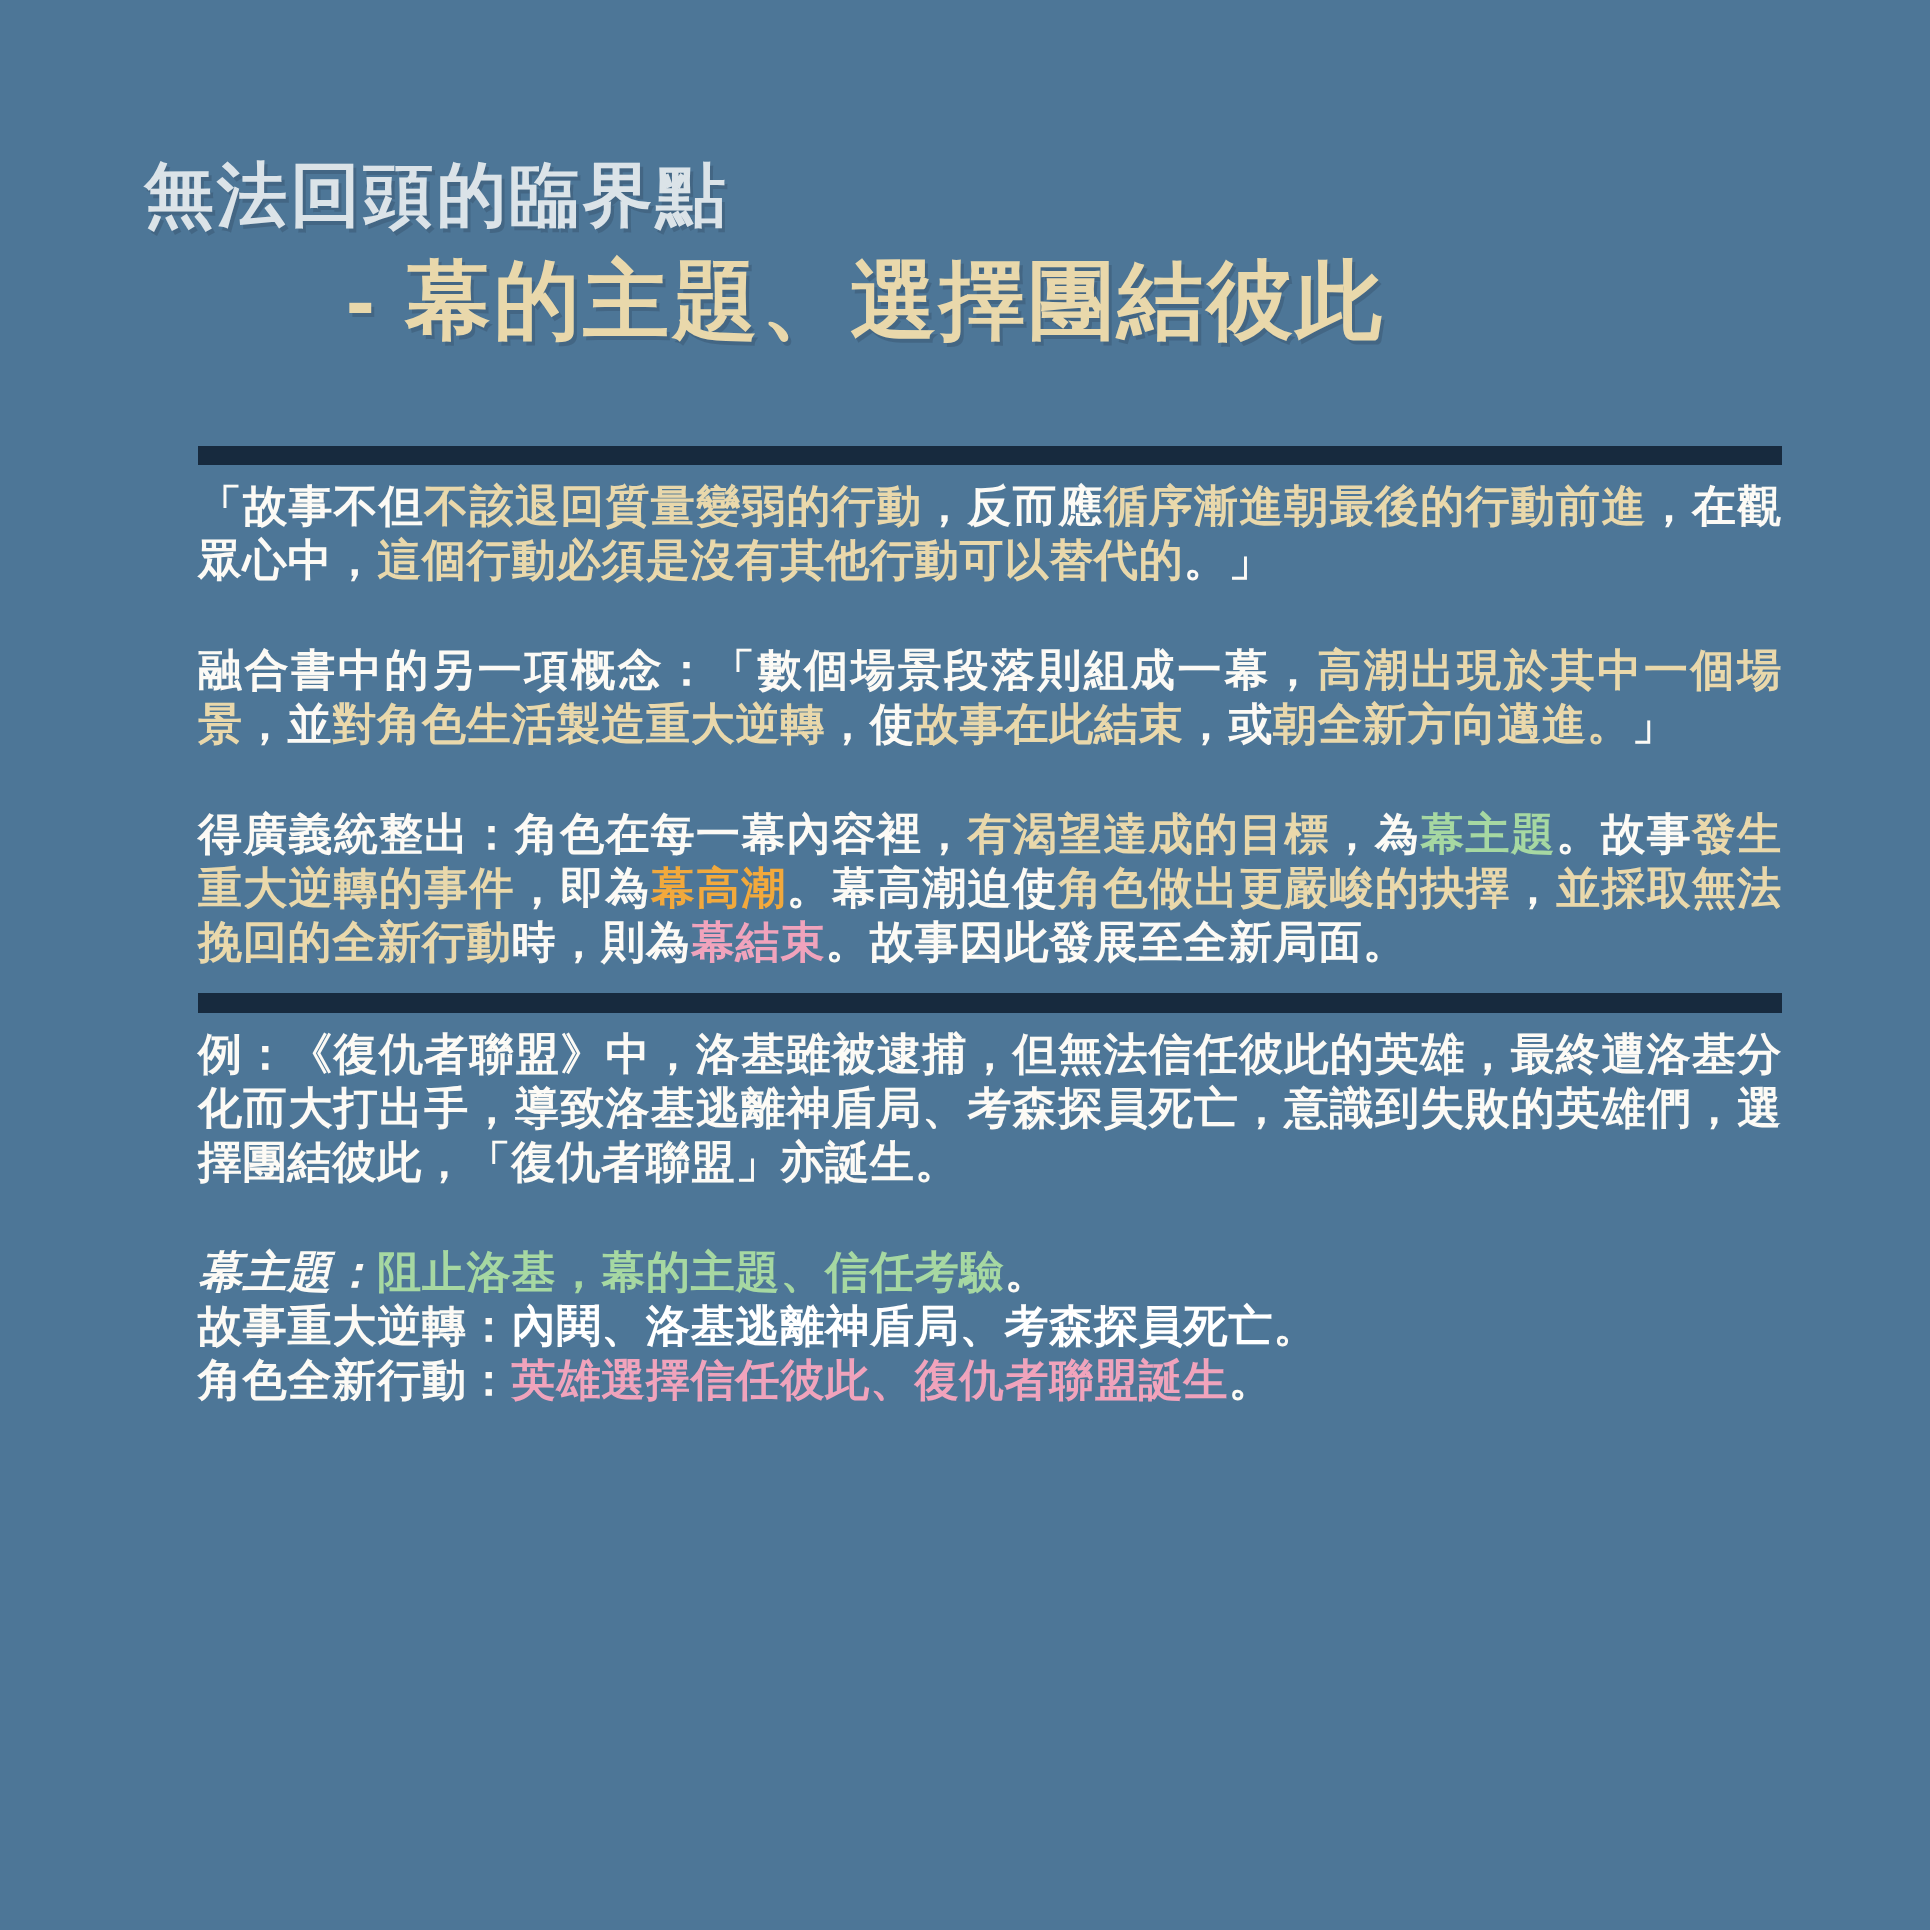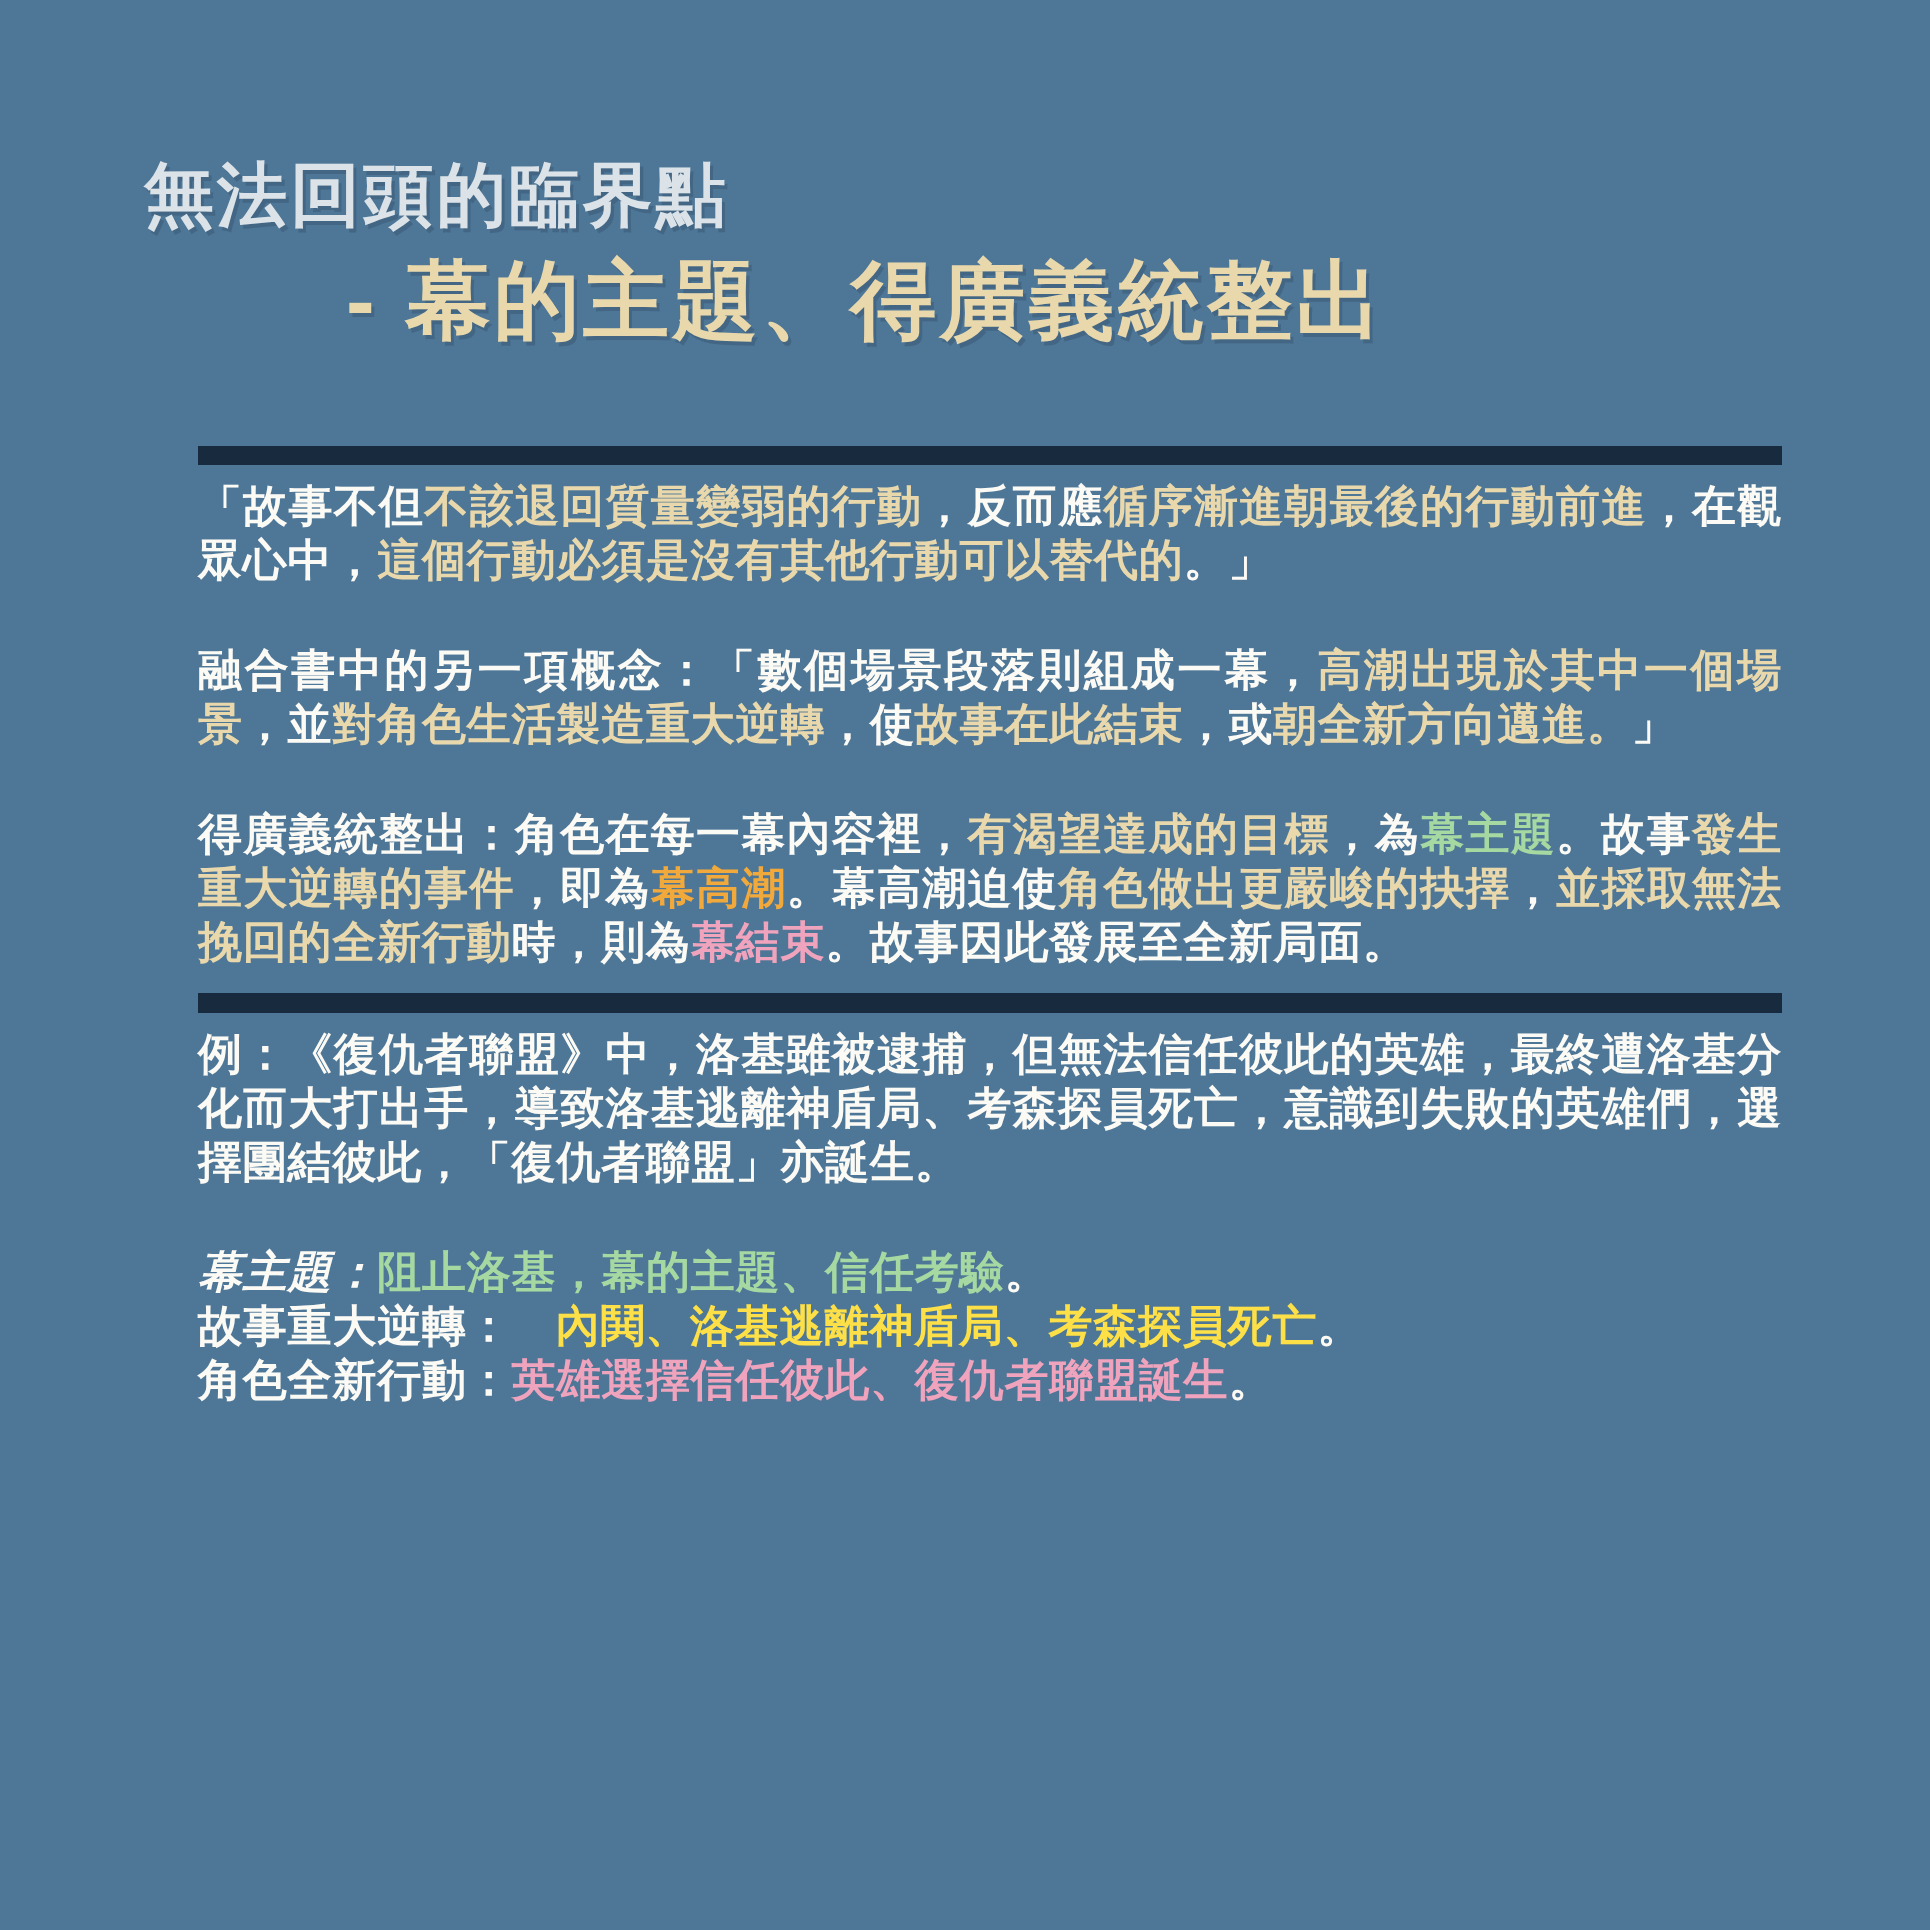--- a/index.html
+++ b/index.html
@@ -45,27 +45,27 @@
   }
   .para.tight{margin-bottom:0;}
   .para.pre-bar{margin-bottom:24px;}
 </style>
 </head>
 <body>
 
 <div class="page" style="background: rgb(77, 118, 151); color: rgb(252, 250, 245);">
   <div class="header">
     <h1 class="title" style="color: rgb(219, 227, 232);">無法回頭的臨界點</h1>
-    <h2 class="subtitle" style="color: rgb(233, 216, 171);">- 幕的主題、得廣義統整出</h2>
+    <h2 class="subtitle" style="color: rgb(233, 216, 171);">- 幕的主題、選擇團結彼此</h2>
   </div>
   <div class="content">
       <div class="bar" style="background: rgb(23, 42, 62);"></div>
       <p class="para"><span style="color: rgb(252, 250, 245);">「故事不但</span><span style="color: rgb(233, 216, 171);">不該退回質量變弱的行動</span><span style="color: rgb(252, 250, 245);">，反而應</span><span style="color: rgb(233, 216, 171);">循序漸進朝最後的行動前進</span><span style="color: rgb(252, 250, 245);">，在觀眾心中，</span><span style="color: rgb(233, 216, 171);">這個行動必須是沒有其他行動可以替代的</span><span style="color: rgb(252, 250, 245);">。」</span></p>
       <p class="para"><span style="color: rgb(252, 250, 245);">融合書中的另一項概念：「數個場景段落則組成一幕，</span><span style="color: rgb(233, 216, 171);">高潮出現於其中一個場景</span><span style="color: rgb(252, 250, 245);">，並</span><span style="color: rgb(233, 216, 171);">對角色生活製造重大逆轉</span><span style="color: rgb(252, 250, 245);">，使</span><span style="color: rgb(233, 216, 171);">故事在此結束</span><span style="color: rgb(252, 250, 245);">，或</span><span style="color: rgb(233, 216, 171);">朝全新方向邁進。</span><span style="color: rgb(252, 250, 245);">」</span></p>
       <p class="para pre-bar"><span style="color: rgb(252, 250, 245);">得廣義統整出：角色在每一幕內容裡，</span><span style="color: rgb(233, 216, 171);">有渴望達成的目標</span><span style="color: rgb(252, 250, 245);">，為</span><span style="color: rgb(166, 216, 162);">幕主題</span><span style="color: rgb(252, 250, 245);">。故事</span><span style="color: rgb(233, 216, 171);">發生重大逆轉的事件</span><span style="color: rgb(252, 250, 245);">，即為</span><span style="color: rgb(242, 169, 60);">幕高潮</span><span style="color: rgb(252, 250, 245);">。幕高潮迫使</span><span style="color: rgb(233, 216, 171);">角色做出更嚴峻的抉擇</span><span style="color: rgb(252, 250, 245);">，</span><span style="color: rgb(233, 216, 171);">並採取無法挽回的全新行動</span><span style="color: rgb(252, 250, 245);">時，則為</span><span style="color: rgb(240, 163, 188);">幕結束</span><span style="color: rgb(252, 250, 245);">。故事因此發展至全新局面。</span></p>
       <div class="bar" style="background: rgb(23, 42, 62);"></div>
       <p class="para"><span style="color: rgb(252, 250, 245);">例：《復仇者聯盟》中，洛基雖被逮捕，但無法信任彼此的英雄，最終遭洛基分化而大打出手，導致洛基逃離神盾局、考森探員死亡，意識到失敗的英雄們，選擇團結彼此，「復仇者聯盟」亦誕生。</span></p>
       <p class="para tight"><span style="color: rgb(252, 250, 245); font-style: italic;">幕主題：</span><span style="color: rgb(166, 216, 162);">阻止洛基，幕的主題、信任考驗</span><span style="color: rgb(252, 250, 245);">。</span></p>
-      <p class="para tight"><span style="color: rgb(252, 250, 245);">故事重大逆轉：</span><span style="color: #fde047; margin-left: 44px;">內鬨、洛基逃離神盾局、考森探員死亡</span><span style="color: rgb(252, 250, 245);">。</span></p>
+      <p class="para tight"><span style="color: rgb(252, 250, 245);">故事重大逆轉：</span><span style="color: #ffffff;">內鬨、洛基逃離神盾局、考森探員死亡</span><span style="color: rgb(252, 250, 245);">。</span></p>
       <p class="para"><span style="color: rgb(252, 250, 245);">角色全新行動：</span><span style="color: rgb(240, 163, 188);">英雄選擇信任彼此、復仇者聯盟誕生</span><span style="color: rgb(252, 250, 245);">。</span></p>
     </div>
 </div>
 
 
 </body></html>

